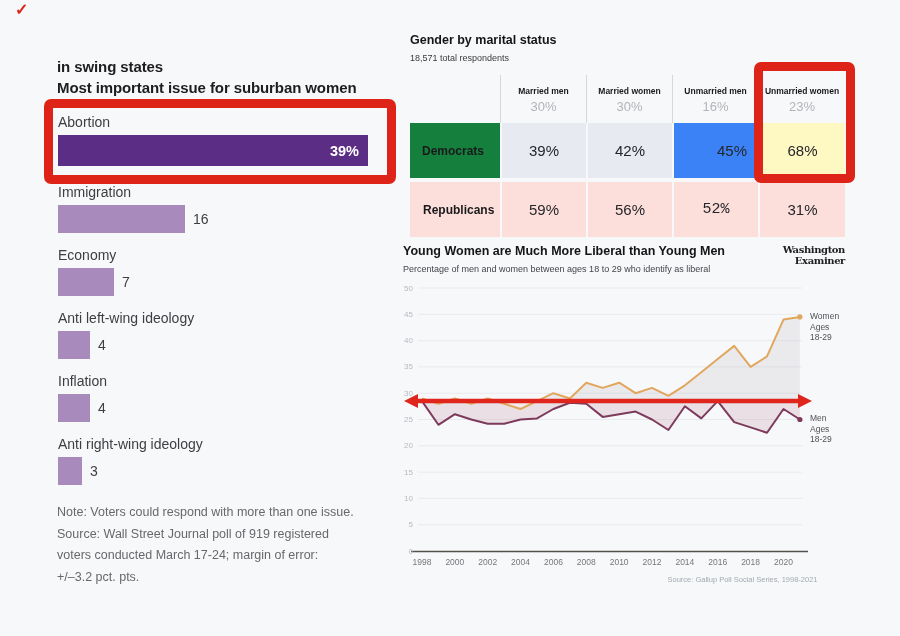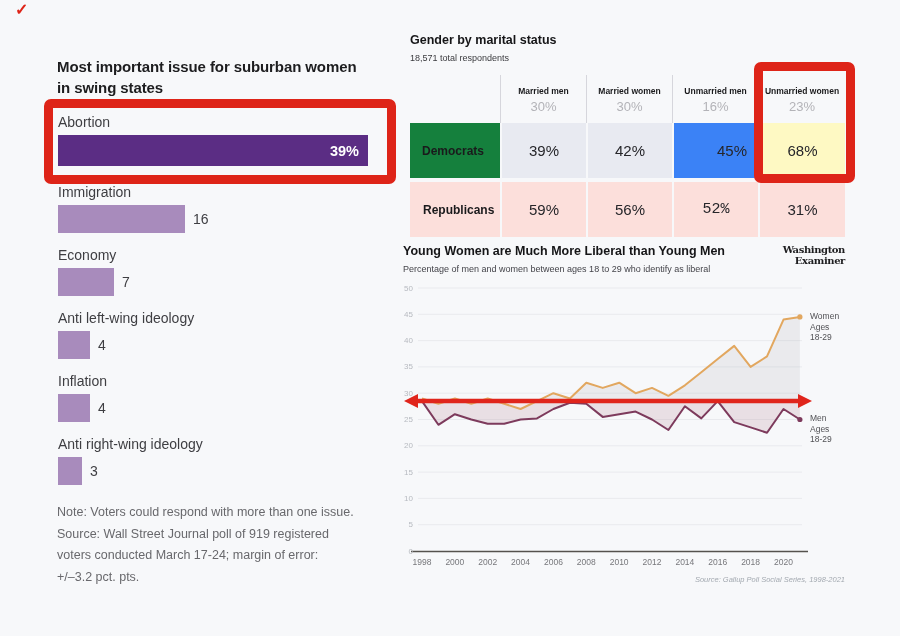--- a/index.html
+++ b/index.html
@@ -40,32 +40,32 @@
   .td-value{display:flex;align-items:center;justify-content:center;font-size:15px;color:#26262a;box-sizing:border-box;height:55px;border-left:2px solid #f7f8fa;}
 
   
   .lc-title{position:absolute;left:403px;top:244px;font-size:12.5px;font-weight:bold;color:#151517;}
   .lc-subtitle{position:absolute;left:403px;top:264px;font-size:9px;color:#44444a;}
   .lc-logo{position:absolute;left:755px;top:244px;width:90px;text-align:right;font-family:"DejaVu Serif", serif;font-weight:bold;font-size:10px;letter-spacing:-0.4px;color:#1e1e20;}
   .lc-svg{position:absolute;left:398px;top:283px;}
   .lc-legend{position:absolute;font-size:8.5px;line-height:10.5px;color:#515155;}
   .legend-women{left:810px;top:311px;}
   .legend-men{left:810px;top:413px;}
-  .lc-source{position:absolute;left:640px;top:575px;width:205px;text-align:right;font-size:7.5px;color:#a3a9b0;font-style:italic;}
+  .lc-source{position:absolute;left:640px;top:575px;width:205px;text-align:center;font-size:7.5px;color:#a3a9b0;}
 </style>
 </head>
 <body>
 
 <div class="canvas">
 
   <div class="checkmark">✓</div>
 
   <div class="bar-title">
+    <div>in swing states</div>
     <div>Most important issue for suburban women</div>
-    <div>in swing states</div>
   </div>
   <div class="red-box red-box-bar"></div>
   <div class="bar-rows">
       <div class="bar-row hl">
         <div class="bar-label">Abortion</div>
         <div class="bar-line">
           <div class="bar bar-hl" style="width: 310px; background: rgb(91, 45, 132);">
             <span class="bar-value-in">39%</span>
           </div>
         </div>

